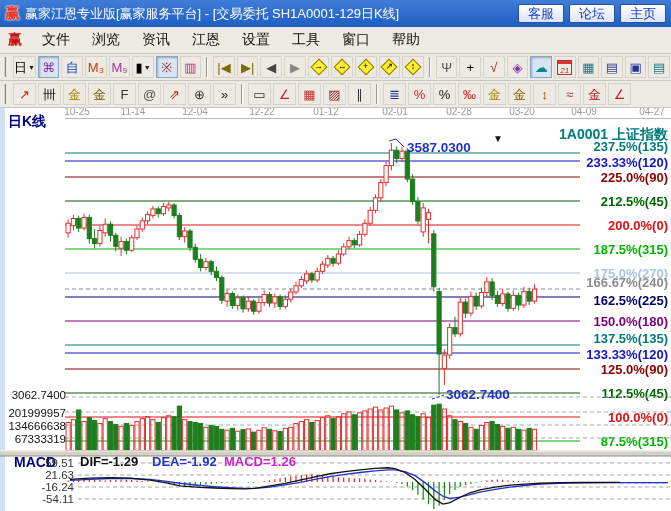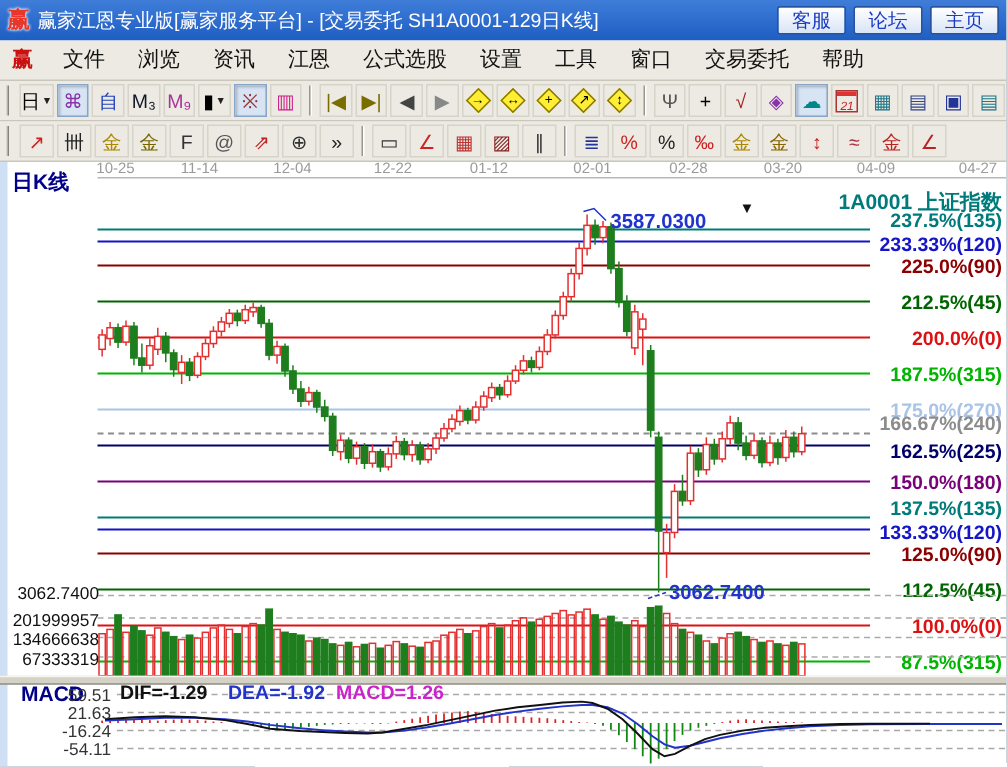--- a/index.html
+++ b/index.html
@@ -50,43 +50,41 @@
     <span class="tb-btn">主页</span>
   </div>
 
   <div class="menubar">
     <span class="logo">赢</span>
     <span id="menu-items" style="display:flex;height:100%;">
         <span class="menu-item">文件</span>
         <span class="menu-item">浏览</span>
         <span class="menu-item">资讯</span>
         <span class="menu-item">江恩</span>
-        <span class="menu-item">公式选股</span>
         <span class="menu-item">设置</span>
         <span class="menu-item">工具</span>
         <span class="menu-item">窗口</span>
-        <span class="menu-item">交易委托</span>
         <span class="menu-item">帮助</span>
       </span>
   </div>
 
   <div class="toolbar" id="toolbar-top">
       <span class="grip"></span>
       <span class="tbtn">
         <span style="color: rgb(0, 0, 0);">日</span>
         <span class="caret">▼</span>
       </span>
       <span class="tbtn pressed">
         <span style="color: rgb(136, 51, 170);">⌘</span>
       </span>
       <span class="tbtn">
         <span style="color: rgb(34, 68, 187);">自</span>
       </span>
       <span class="tbtn">
-        <span style="color: #0f172a;">M₃</span>
+        <span style="color: #c2410c;">M₃</span>
       </span>
       <span class="tbtn">
         <span style="color: rgb(170, 51, 153);">M₉</span>
       </span>
       <span class="tbtn">
         <span style="color: rgb(0, 0, 0);">▮</span>
         <span class="caret">▼</span>
       </span>
       <span class="tbtn pressed">
         <span style="color: rgb(153, 51, 51);">※</span>

